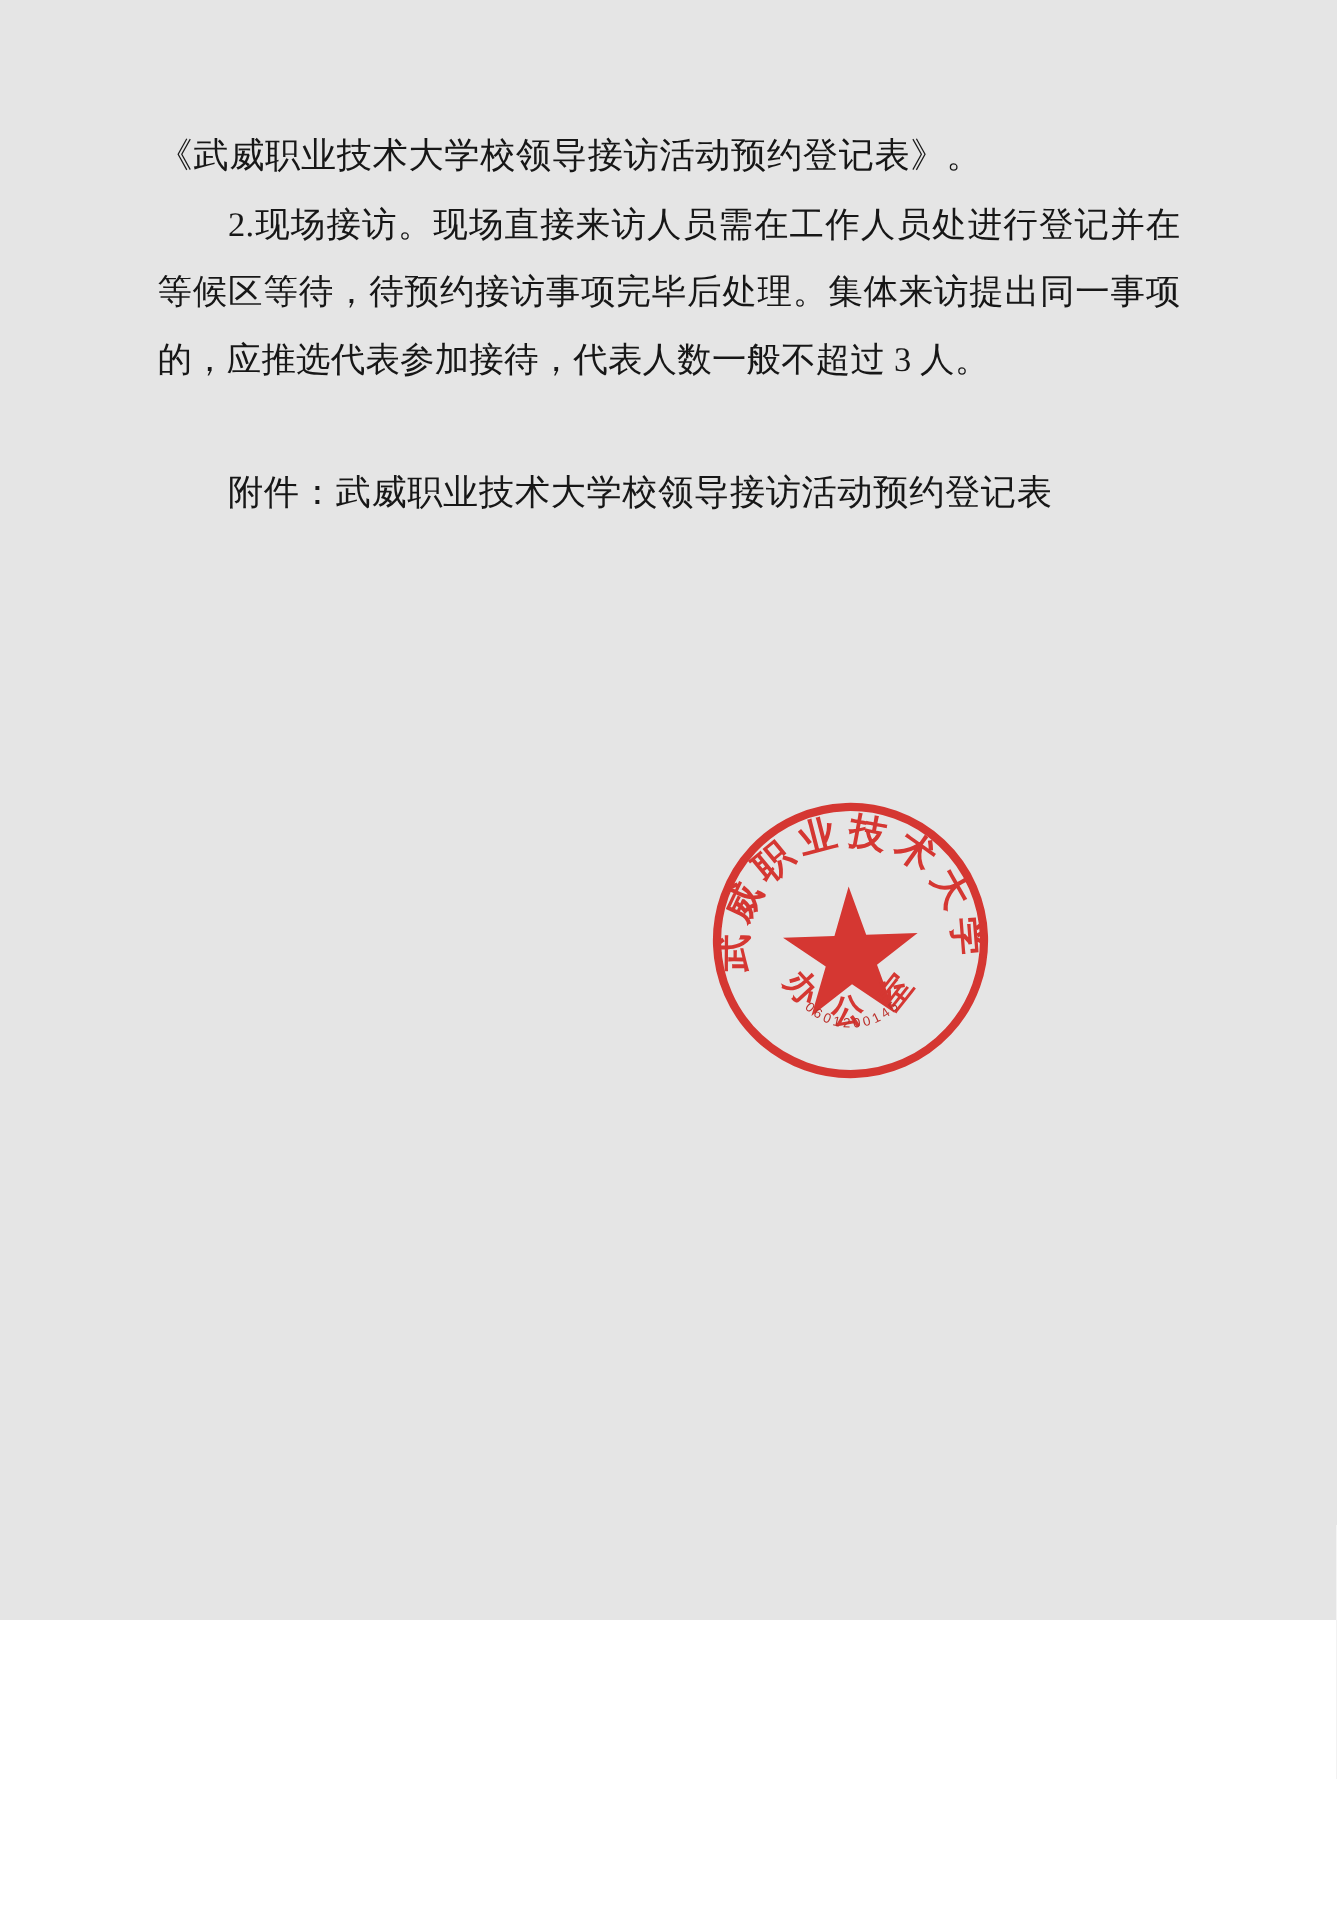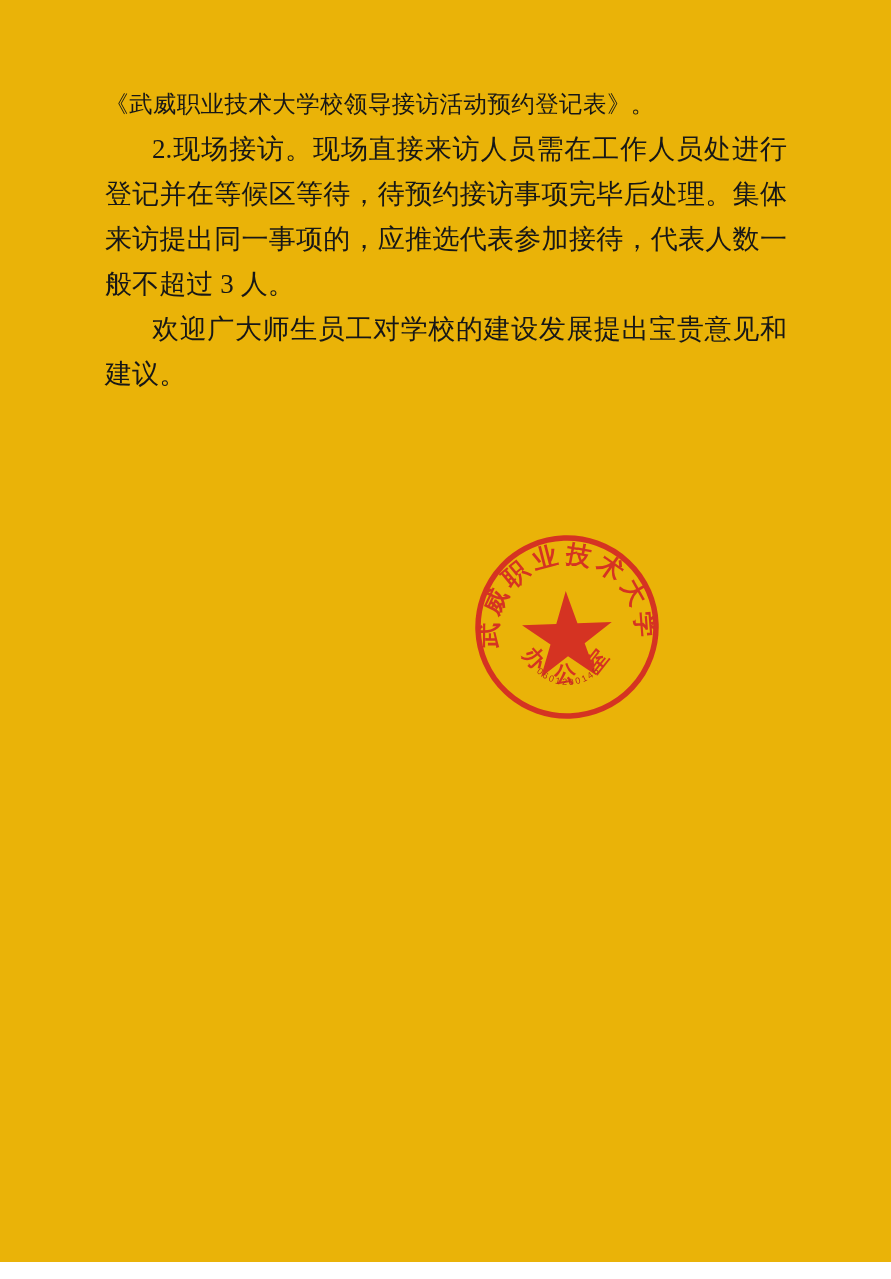--- a/index.html
+++ b/index.html
@@ -7,41 +7,41 @@
     padding: 0;
     background: #ffffff;
   }
   body {
     font-family: "Liberation Serif", "DejaVu Serif", serif;
     color: #1a1a1a;
   }
   #page {
     position: relative;
     width: 891px;
-    height: 1262px;
-    background: #eab308;
+    height: 1080px;
+    background: #e5e5e5;
     overflow: hidden;
   }
 
   
   .doc-body {
     position: absolute;
     left: 105px;
     top: 82px;
     width: 682px;
   }
   .line {
     font-size: 23.5px;
     line-height: 45px;
     letter-spacing: 0.4px;
     white-space: pre;
     color: #171717;
   }
   .para {
-    font-size: 27px;
+    font-size: 23px;
     line-height: 45px;
     text-align: justify;
     text-align-last: left;
     text-indent: 47px;
     color: #171717;
     letter-spacing: 0.1px;
   }
   .indent-2 { padding-left: 47px; }
   .mono-val {
     font-family: "Liberation Mono", "DejaVu Sans Mono", monospace;
@@ -95,24 +95,24 @@
 
   <div class="doc-body">
 
     <div class="line">《武威职业技术大学校领导接访活动预约登记表》。</div>
 
 
 
 
     <div class="para">2.现场接访。现场直接来访人员需在工作人员处进行登记并在等候区等待，待预约接访事项完毕后处理。集体来访提出同一事项的，应推选代表参加接待，代表人数一般不超过 3 人。</div>
 
-    <div class="para">欢迎广大师生员工对学校的建设发展提出宝贵意见和建议。</div>
 
     <div class="gap-block"></div>
 
+    <div class="line indent-2"><span>附件：</span><span>武威职业技术大学校领导接访活动预约登记表</span></div>
 
   </div>
 
   <div class="seal">
     <svg viewBox="0 0 196 196" xmlns="http://www.w3.org/2000/svg">
       <defs>
         <path id="arcTop" d="M 28,104 A 70,70 0 0 1 168,104" fill="none"></path>
         <path id="arcBottom" d="M 52,118 A 48,48 0 0 0 144,118" fill="none"></path>
         <path id="arcNum" d="M 57,128 A 44,44 0 0 0 139,128" fill="none"></path>
       </defs>

